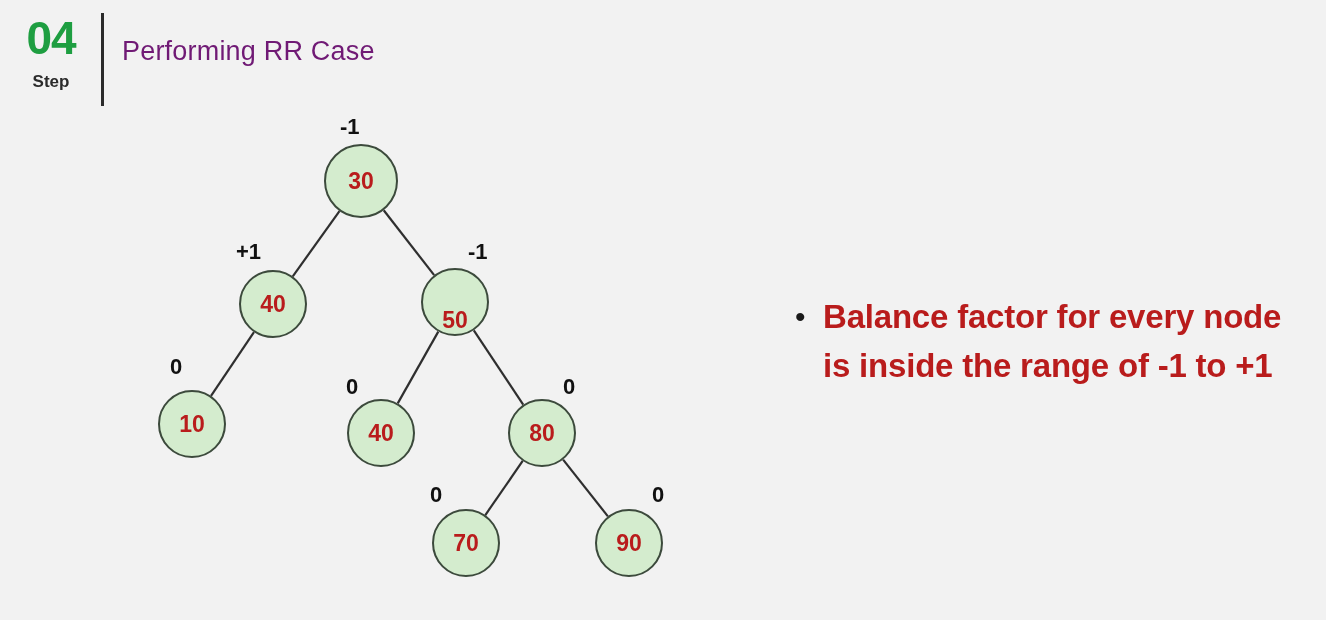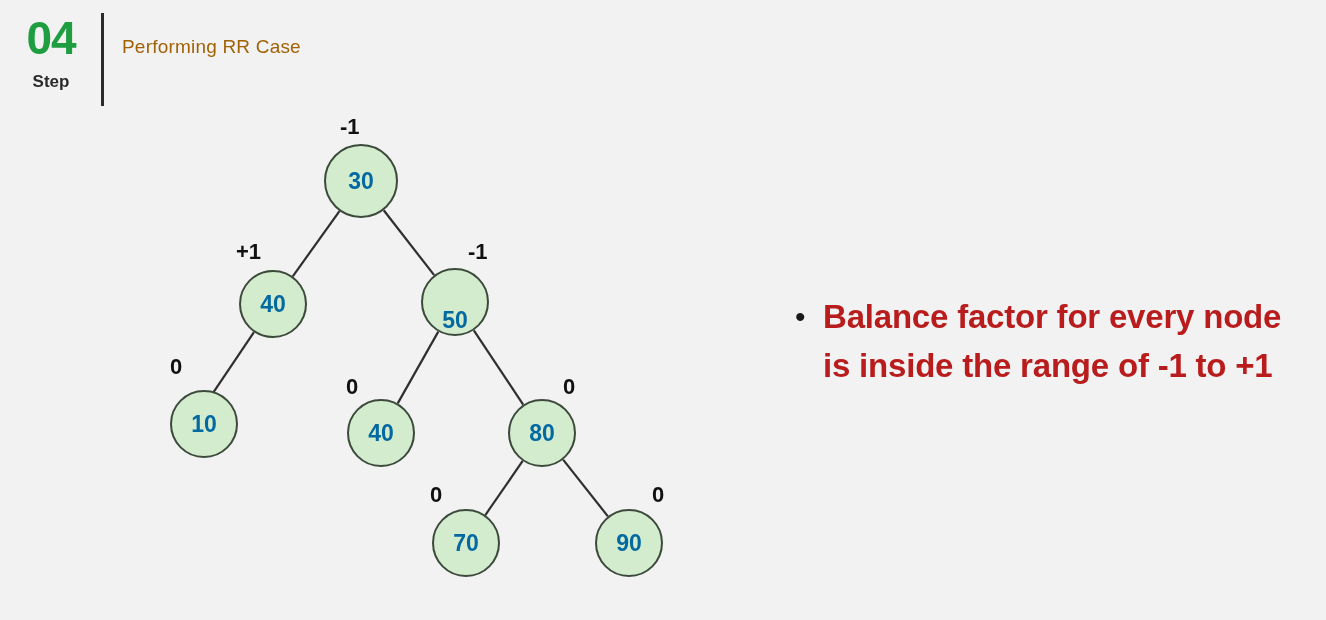--- a/index.html
+++ b/index.html
@@ -50,22 +50,22 @@
     left: 101px;
     top: 13px;
     width: 3px;
     height: 93px;
     background: #2b2b2b;
   }
   .slide-title {
     position: absolute;
     left: 122px;
     top: 36px;
-    font-size: 19px;
-    color: #a16207;
+    font-size: 27px;
+    color: #701a75;
     font-weight: normal;
     letter-spacing: 0.2px;
     white-space: nowrap;
   }
 
   
   #tree-area {
     position: absolute;
     left: 0;
     top: 0;
@@ -83,21 +83,21 @@
     position: absolute;
     border-radius: 50%;
     background: #d4ecce;
     border: 2px solid #3c4a3c;
     box-sizing: border-box;
     display: flex;
     align-items: center;
     justify-content: center;
     font-size: 23px;
     font-weight: bold;
-    color: #0369a1;
+    color: #b91c1c;
   }
   .bf-label {
     position: absolute;
     font-size: 22px;
     font-weight: bold;
     color: #111111;
     white-space: nowrap;
     line-height: 22px;
   }
 
@@ -157,21 +157,21 @@
         </div>
         <div class="bf-label" style="left: 236px; top: 241px;">+1</div>
         <div class="tree-node" style="left: 239px; top: 270px; width: 68px; height: 68px; background: rgb(212, 236, 206); border-color: rgb(60, 74, 60);">
           <span>40</span>
         </div>
         <div class="bf-label" style="left: 468px; top: 241px;">-1</div>
         <div class="tree-node" style="left: 421px; top: 268px; width: 68px; height: 68px; background: rgb(212, 236, 206); border-color: rgb(60, 74, 60); align-items: flex-end;">
           <span>50</span>
         </div>
         <div class="bf-label" style="left: 170px; top: 356px;">0</div>
-        <div class="tree-node" style="left: 170px; top: 390px; width: 68px; height: 68px; background: rgb(212, 236, 206); border-color: rgb(60, 74, 60);">
+        <div class="tree-node" style="left: 158px; top: 390px; width: 68px; height: 68px; background: rgb(212, 236, 206); border-color: rgb(60, 74, 60);">
           <span>10</span>
         </div>
         <div class="bf-label" style="left: 346px; top: 376px;">0</div>
         <div class="tree-node" style="left: 347px; top: 399px; width: 68px; height: 68px; background: rgb(212, 236, 206); border-color: rgb(60, 74, 60);">
           <span>40</span>
         </div>
         <div class="bf-label" style="left: 563px; top: 376px;">0</div>
         <div class="tree-node" style="left: 508px; top: 399px; width: 68px; height: 68px; background: rgb(212, 236, 206); border-color: rgb(60, 74, 60);">
           <span>80</span>
         </div>

